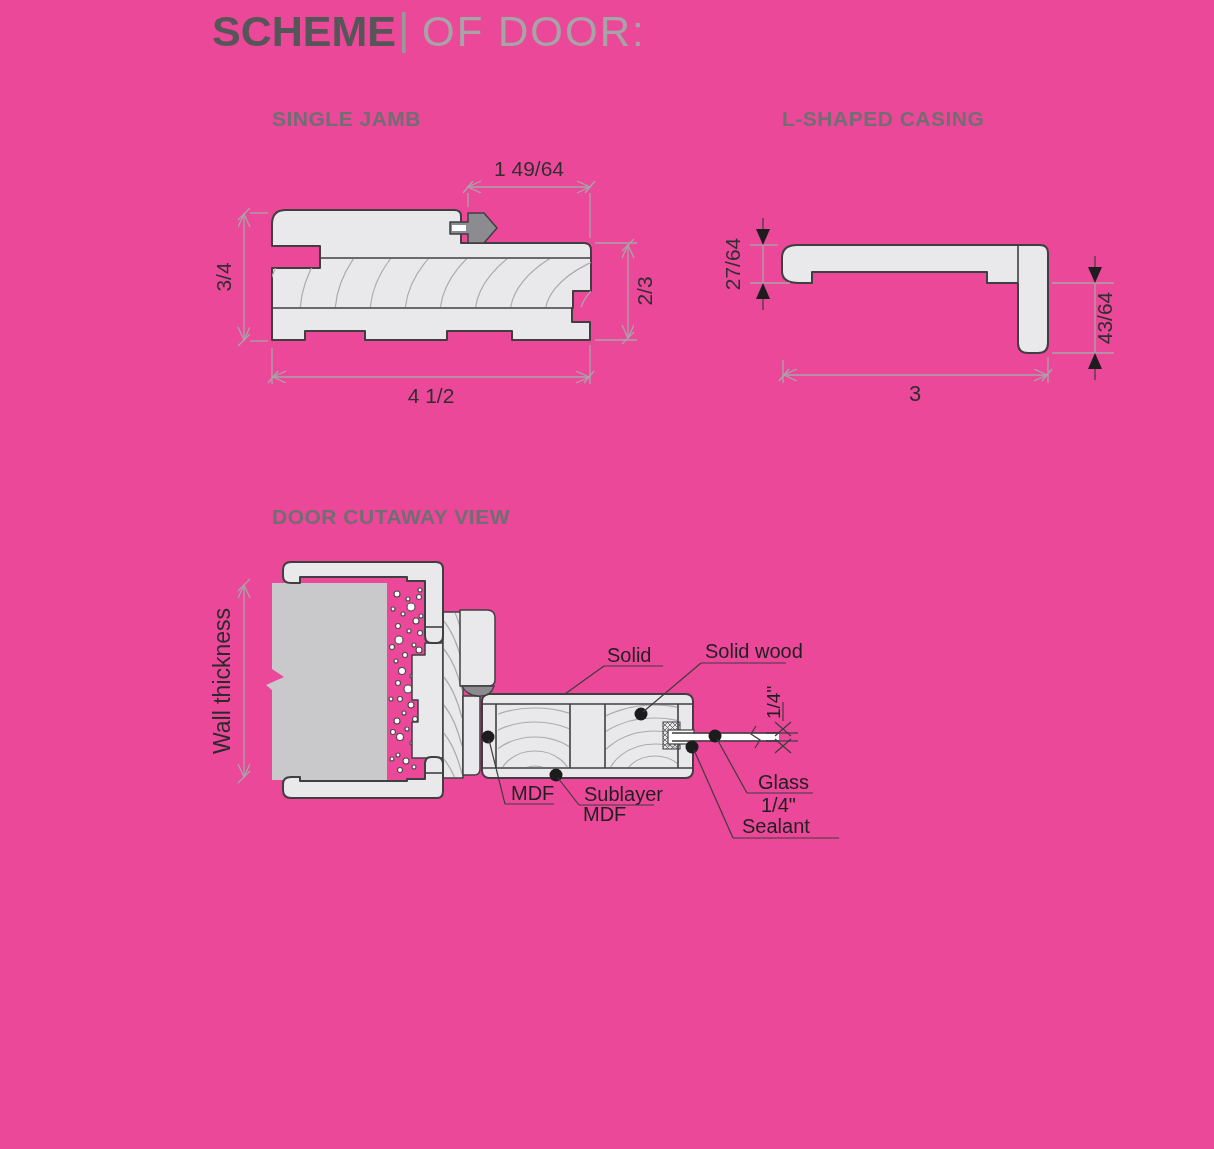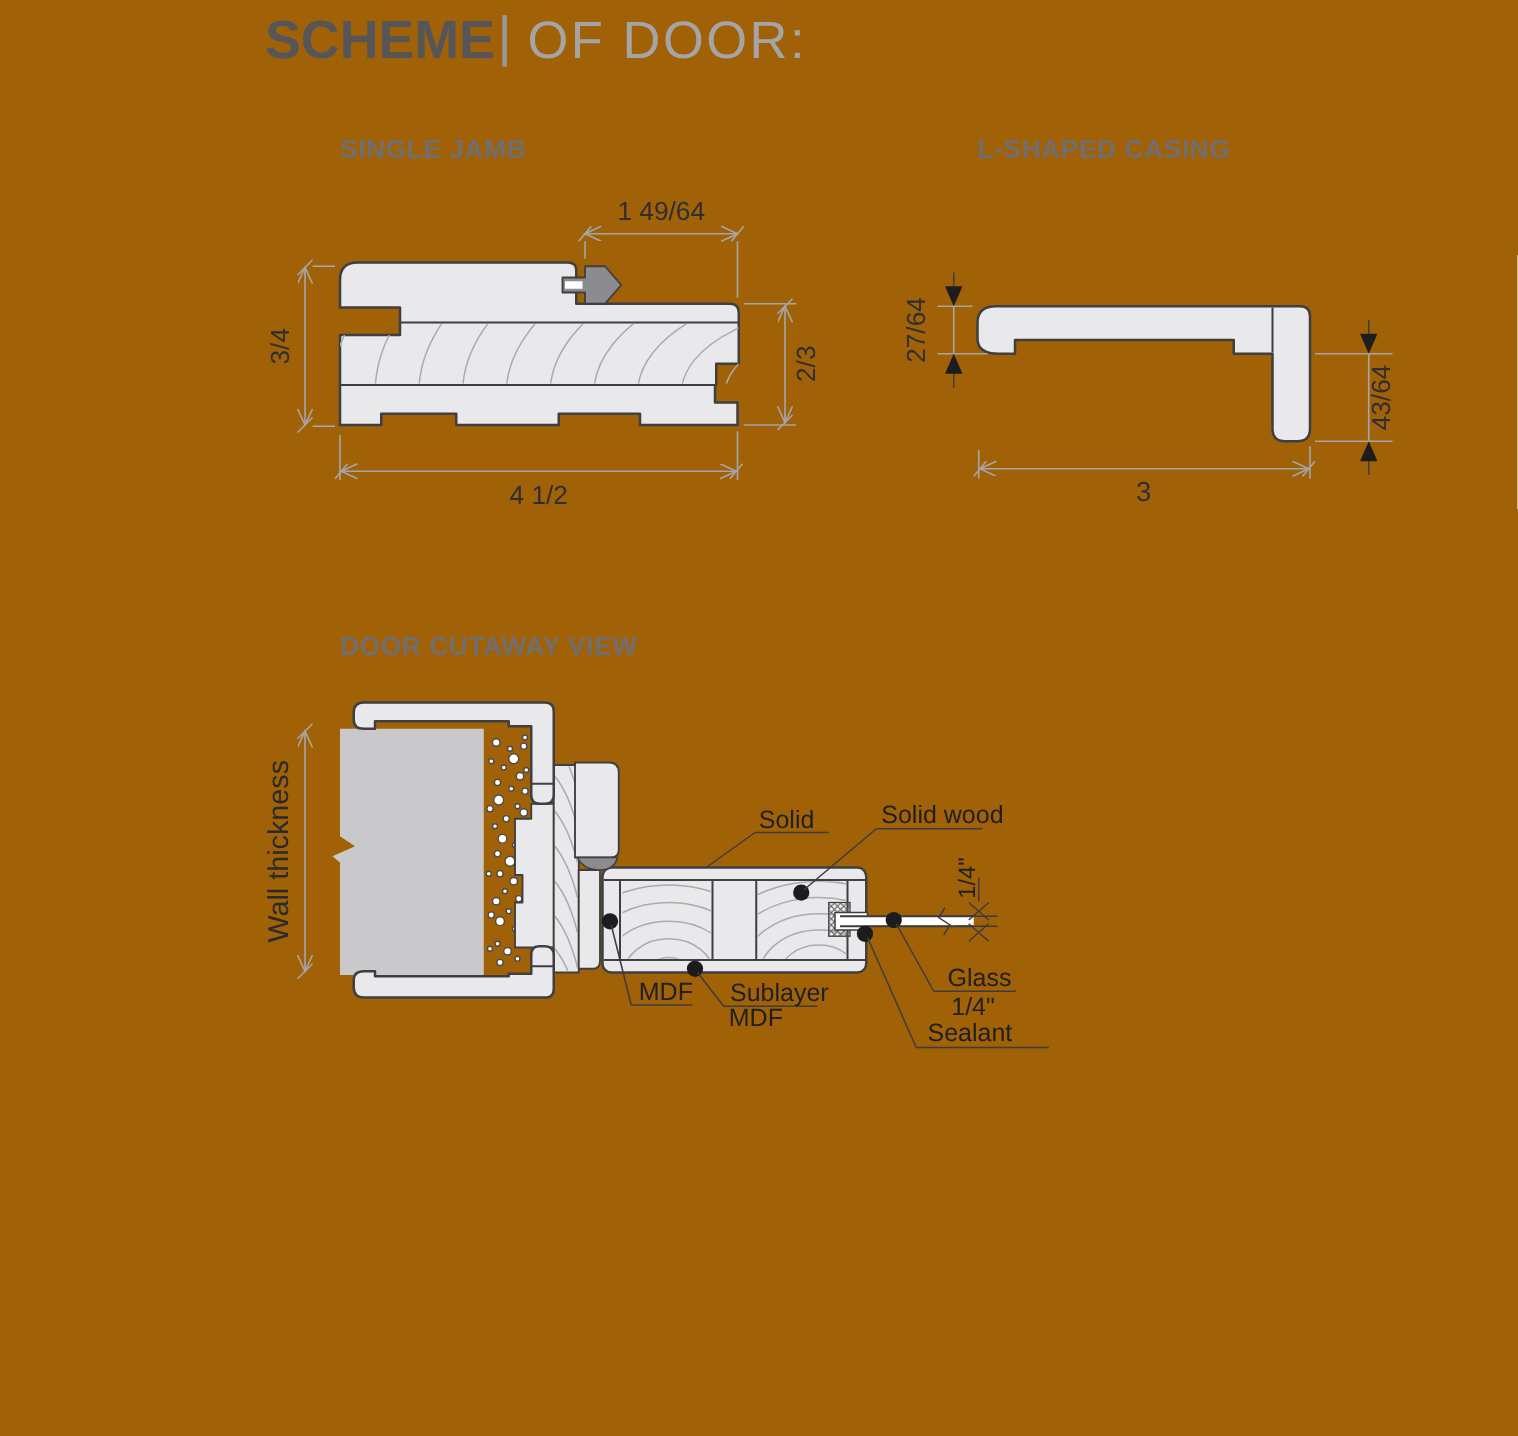--- a/index.html
+++ b/index.html
@@ -1,16 +1,16 @@
 <!DOCTYPE html>
 <html><head>
 <meta charset="utf-8">
 <style>
   html,body{margin:0;padding:0;background:#fff;}
-  #stage{position:relative;width:1214px;height:1149px;background:#a16207;overflow:hidden;}
+  #stage{position:relative;width:1214px;height:1149px;background:#ec4899;overflow:hidden;}
   svg{position:absolute;left:0;top:0;}
   text{font-family:"Liberation Sans",sans-serif;fill:#2a2a2c;}
   .ttl1{font-size:43px;font-weight:bold;fill:#565658;}
   .ttl2{font-size:42px;font-weight:300;fill:#a5a5a8;letter-spacing:2px;}
   .tdiv{font-size:44px;font-weight:300;fill:#99999c;}
   .hd{font-size:21px;font-weight:bold;fill:#6f6f72;letter-spacing:.5px;}
   .dim{font-size:21px;fill:#2f2f31;}
   .lbl{font-size:20px;fill:#1f1f21;}
   .shape{fill:#e9e9eb;stroke:#3f3f42;stroke-width:2;stroke-linejoin:round;}
   .thin{stroke-width:1.5;}

